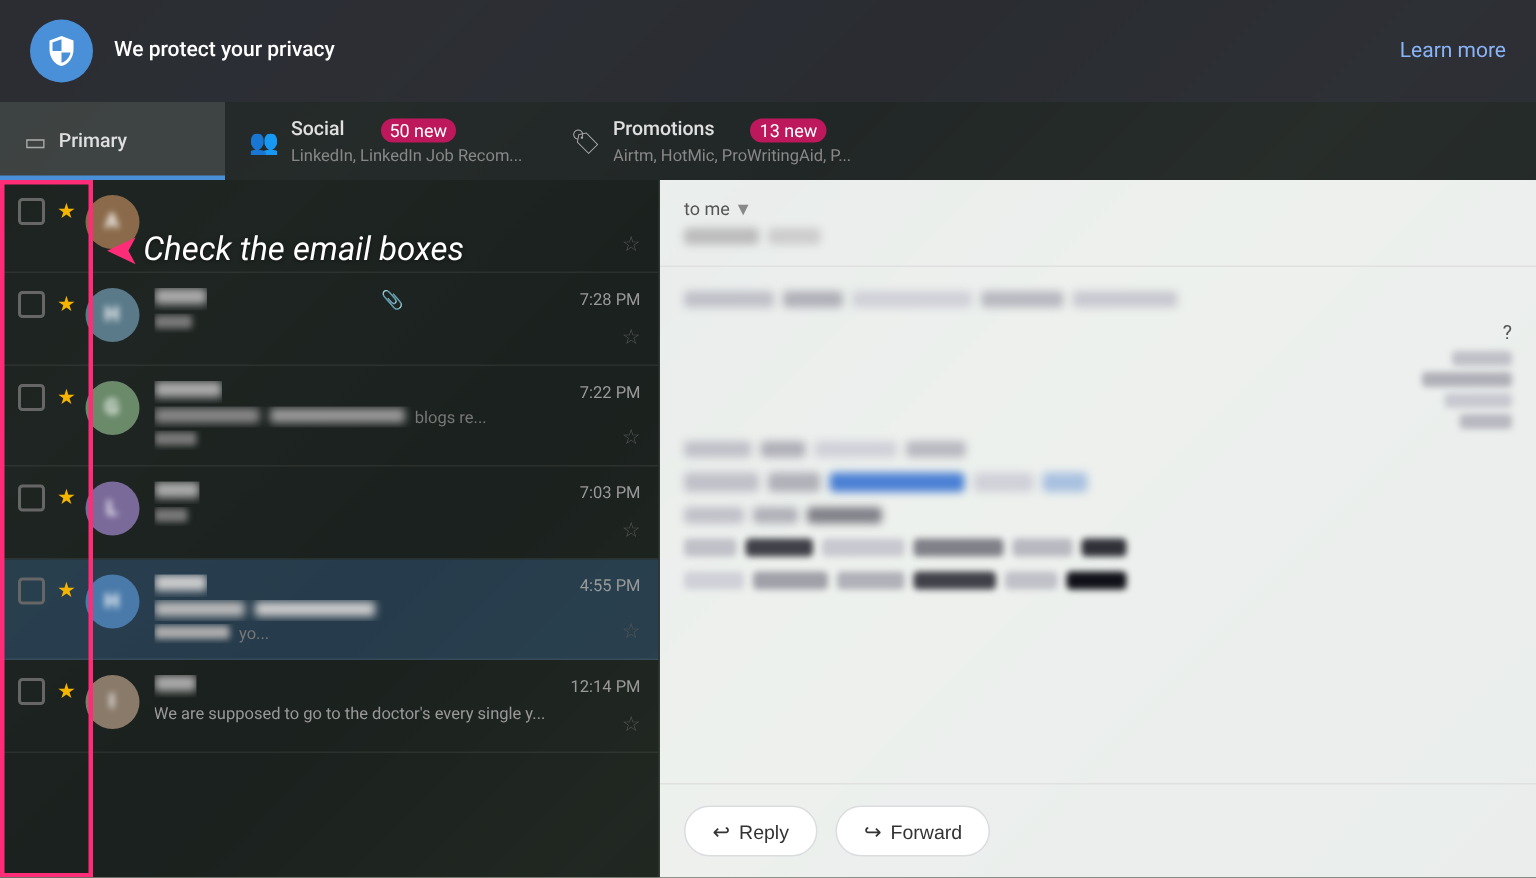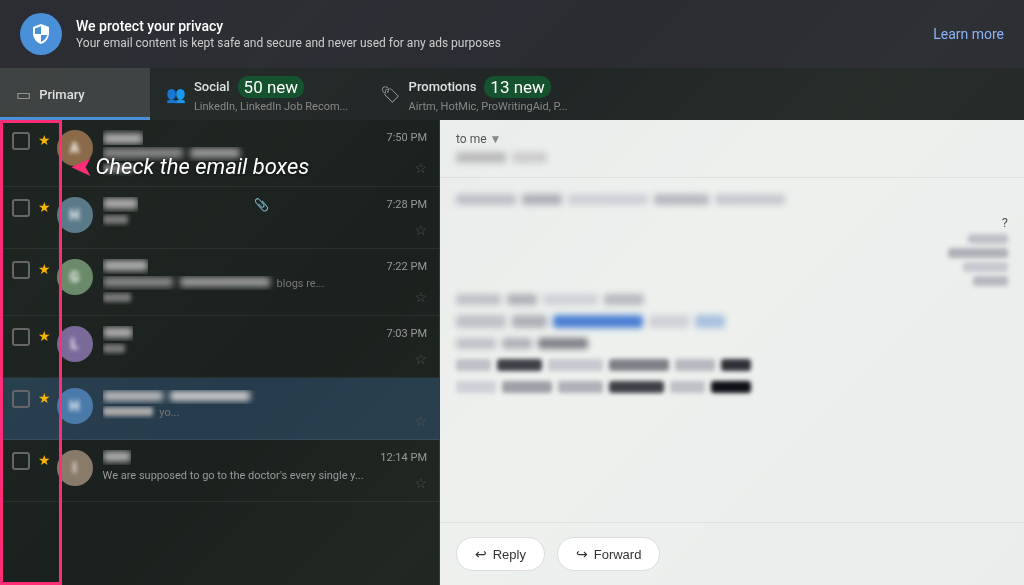--- a/index.html
+++ b/index.html
@@ -101,26 +101,26 @@
       color: #aaa;
       margin-right: 8px;
       font-size: 16px;
     }
     .tab-label {
       color: #e0e0e0;
       font-size: 13px;
       font-weight: 500;
     }
     .tab-badge {
-      margin-left: 8px;
-      background: #14532d;
+      margin-left: 24px;
+      background: #be185d;
       color: white;
       border-radius: 10px;
       padding: 1px 6px;
-      font-size: 17px;
+      font-size: 12px;
     }
     .tab-subtitle {
       color: #888;
       font-size: 11px;
       margin-top: 2px;
       white-space: nowrap;
       overflow: hidden;
       text-overflow: ellipsis;
       max-width: 180px;
     }
@@ -295,21 +295,20 @@
 <div class="bg-forest"></div>
 
 <div class="privacy-banner">
   <div class="privacy-shield">
     <svg viewBox="0 0 24 24">
         <path d="M12 2L4 5v6.09c0 5.05 3.41 9.76 8 10.91 4.59-1.15 8-5.86 8-10.91V5l-8-3zm0 10.99h6c-.46 3.06-2.93 5.96-6 6.9V12H6V6.39l6-2.25v8.85z"></path>
       </svg>
   </div>
   <div class="privacy-text">
     <div class="privacy-title">We protect your privacy</div>
-    <div class="privacy-subtitle">Your email content is kept safe and secure and never used for any ads purposes</div>
   </div>
   <a class="learn-more">Learn more</a>
 </div>
 
 <div class="main-container">
 
   <div class="tab-bar">
     <div class="tab active">
       <span class="tab-icon">▭</span>
       <div class="tab-inner">
@@ -350,35 +349,20 @@
         <span class="annotation-arrow">➤</span>
         <span class="annotation-text">Check the email boxes</span>
       </div>
 
       <div class="email-item">
         <div class="email-checkbox"></div>
         <span class="email-star">★</span>
         <div class="email-avatar" style="background:#8a6a4a;">
           <span style="filter:blur(2px)">A</span>
         </div>
-        <div class="email-body">
-          <div class="email-top">
-            <span class="email-sender">
-              <span style="display:inline-block;background:#aaa;border-radius:2px;width:40px;height:11px;vertical-align:middle;filter:blur(3px);"></span>
-            </span>
-            <span class="email-time">7:50 PM</span>
-          </div>
-          <div class="email-subject">
-            <span style="display:inline-block;background:#888;border-radius:2px;width:80px;height:10px;filter:blur(3px);"></span>
-            <span style="display:inline-block;margin-left:4px;background:#999;border-radius:2px;width:50px;height:10px;filter:blur(3px);"></span>
-          </div>
-          <div class="email-preview">
-            <span style="display:inline-block;background:#777;border-radius:2px;width:30px;height:9px;filter:blur(2px);"></span>
-          </div>
-        </div>
         <span class="star-btn">☆</span>
       </div>
 
       <div class="email-item">
         <div class="email-checkbox"></div>
         <span class="email-star">★</span>
         <div class="email-avatar" style="background:#5a7a8a;">
           <span style="filter:blur(2px);">H</span>
         </div>
         <div class="email-body">
@@ -441,20 +425,26 @@
         <span class="star-btn">☆</span>
       </div>
 
       <div class="email-item selected">
         <div class="email-checkbox"></div>
         <span class="email-star">★</span>
         <div class="email-avatar" style="background:#4a7aaa;">
           <span style="filter:blur(2px);">H</span>
         </div>
         <div class="email-body">
+          <div class="email-top">
+            <span class="email-sender">
+              <span style="display:inline-block;background:#ccc;border-radius:2px;width:35px;height:11px;filter:blur(3px);"></span>
+            </span>
+            <span class="email-time">4:55 PM</span>
+          </div>
           <div class="email-subject">
             <span style="display:inline-block;background:#bbb;border-radius:2px;width:60px;height:10px;filter:blur(3px);"></span>
             <span style="display:inline-block;margin-left:4px;background:#ccc;border-radius:2px;width:80px;height:10px;filter:blur(3px);"></span>
           </div>
           <div class="email-preview">
             <span style="display:inline-block;background:#aaa;border-radius:2px;width:50px;height:9px;filter:blur(2px);"></span>
             <span style="color:#777;font-size:11px;margin-left:4px;">yo...</span>
           </div>
         </div>
         <span class="star-btn">☆</span>

